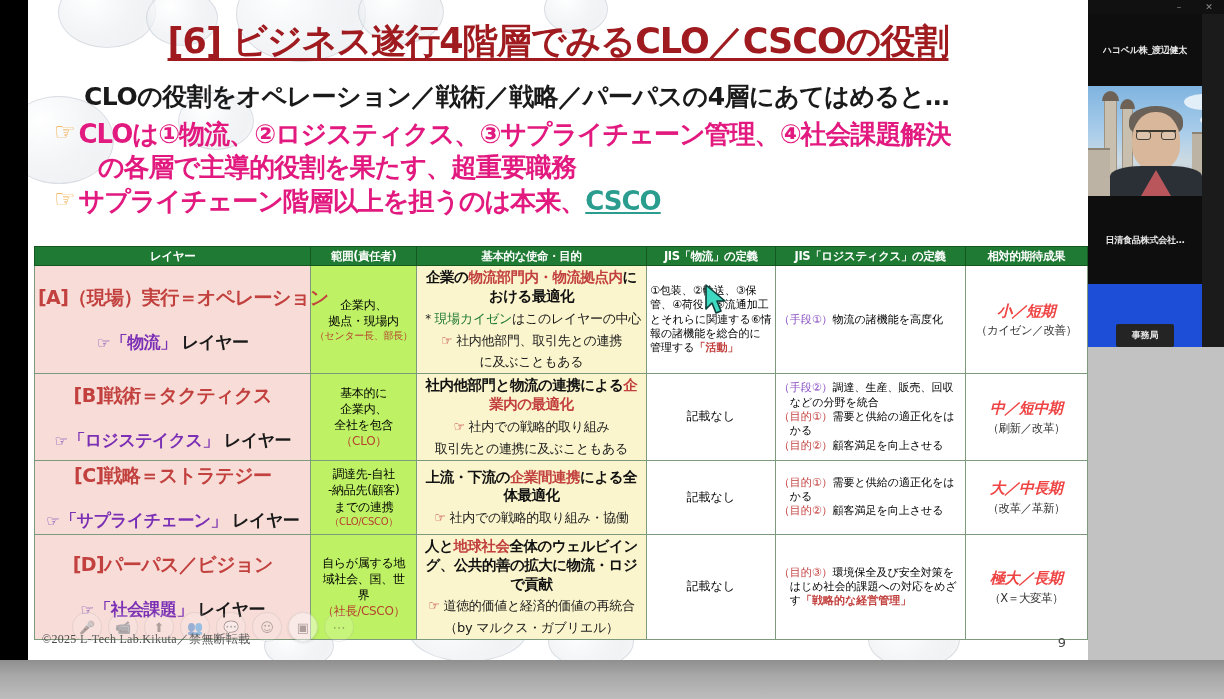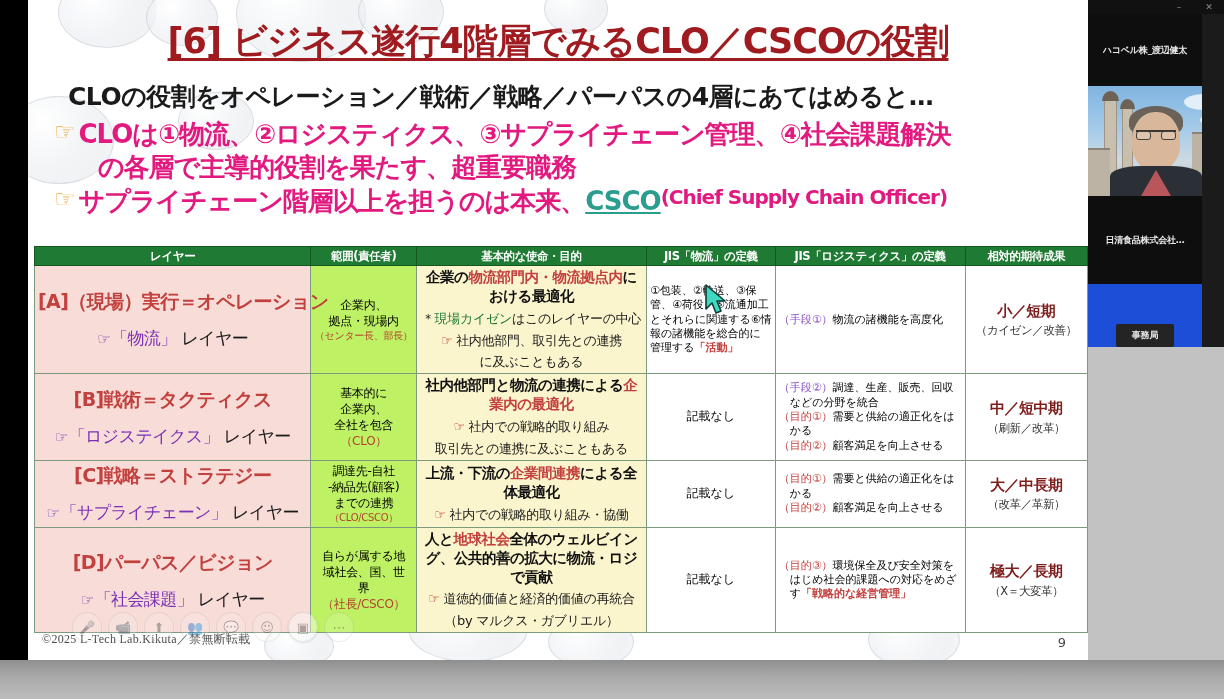--- a/index.html
+++ b/index.html
@@ -50,21 +50,21 @@
     letter-spacing: -1px;
     color: #9f1b20;
     text-decoration: underline;
     text-underline-offset: 5px;
     text-decoration-thickness: 3px;
     white-space: nowrap;
   }
 
   .slide-lead {
     position: absolute;
-    left: 40px; top: 80px;
+    left: 56px; top: 80px;
     width: 1010px;
     font-weight: 700;
     font-size: 25px;
     color: #1a1a1a;
     letter-spacing: -0.5px;
     white-space: nowrap;
   }
 
   .bullets { position:absolute; left: 26px; top: 118px; width: 1040px; }
   .bullet-line {
@@ -116,40 +116,40 @@
   td.cell-scope   { background:#bef264; text-align:center; font-size:12px; line-height:1.35; letter-spacing:-0.3px; }
   td.cell-mission { background:#fbf5cd; text-align:center; line-height:1.3; }
   td.cell-jis     { background:#ffffff; text-align:left;   line-height:1.3; font-size:11px; }
   td.cell-effect  { background:#ffffff; text-align:center; line-height:1.5; }
 
   .layer-main {
     font-size: 19px; font-weight: 700; color:#c2403e; letter-spacing:-0.6px;
     white-space: nowrap;
   }
   .layer-sub {
-    font-size: 17px; font-weight: 400; color:#1a1a1a; letter-spacing:-0.6px;
-    margin-top: 12px; white-space: nowrap;
+    font-size: 17px; font-weight: 700; color:#1a1a1a; letter-spacing:-0.6px;
+    margin-top: 20px; white-space: nowrap;
   }
   .layer-sub .arrow { color:#6b2fb5; font-size:15px; margin-right:1px; }
   .layer-sub .quoted { color:#7a2fb5; }
 
   .scope-owner { color:#b5432f; }
   .scope-owner-small { font-size:10px; color:#b5432f; }
 
   .mission-head { font-size:14.5px; font-weight:700; color:#111; letter-spacing:-0.5px; }
   .mission-head .hl { color:#c2403e; }
   .mission-note { font-size:13px; margin-top:5px; color:#1a1a1a; letter-spacing:-0.3px; }
   .mission-note .hl-g { color:#1f7a33; }
   .mission-note .arrow-o { color:#c2403e; }
 
   .jis-tag { color:#8a4fc4; }
   .jis-tag-r { color:#c2403e; }
   .jis-red { color:#c2403e; font-weight:700; }
 
-  .effect-main { font-size:15px; font-weight:700; color:#7f1d1d; letter-spacing:-0.5px; white-space:nowrap; }
+  .effect-main { font-size:15px; font-weight:700; color:#ef4444; letter-spacing:-0.5px; white-space:nowrap;font-style:italic; }
   .effect-sub  { font-size:11.5px; color:#333; letter-spacing:-0.4px; white-space:nowrap; }
 
   
   .slide-footer {
     position:absolute; left:14px; bottom:12px;
     font-size:12px; color:#4a4a4a;
     font-family:Liberation Serif, serif;
     letter-spacing:0.3px;
   }
   .slide-pageno {
@@ -277,21 +277,20 @@
         <span class="hand-icon">☞</span>
         <span>CLOは①物流、②ロジスティクス、③サプライチェーン管理、④社会課題解決</span>
       </div>
       <div class="bullet-line indent">
         <span>の各層で主導的役割を果たす、超重要職務</span>
       </div>
       <div class="bullet-line">
         <span class="hand-icon">☞</span>
         <span>サプライチェーン階層以上を担うのは本来、</span>
         <span class="csco-strong">CSCO</span>
-        <span class="csco-paren">(Chief Supply Chain Officer)</span>
       </div>
     </div>
 
     <table id="layer-table">
       <colgroup>
         <col class="col-layer">
           <col class="col-scope">
           <col class="col-mission">
         <col class="col-jis1">
           <col class="col-jis2">

